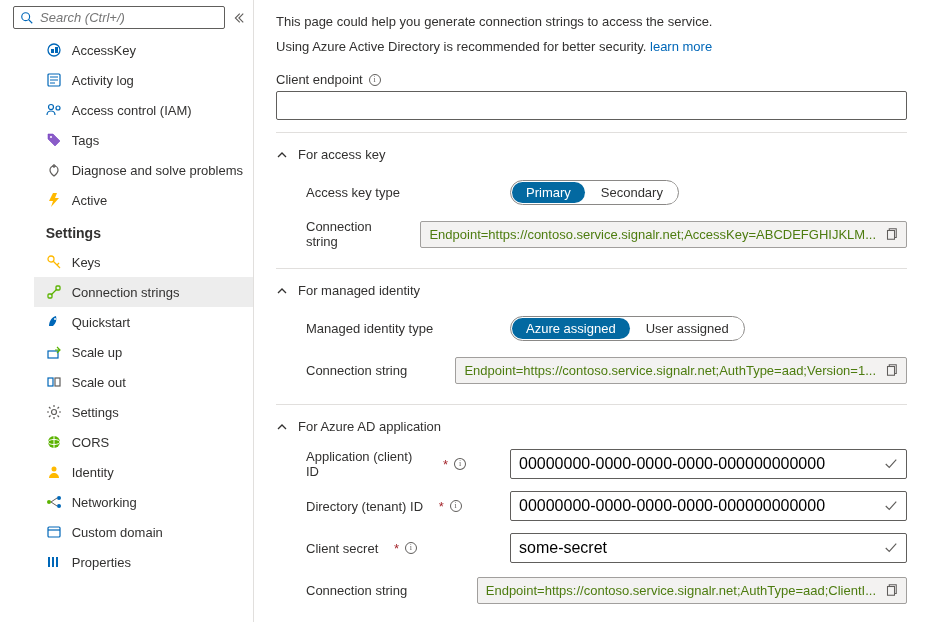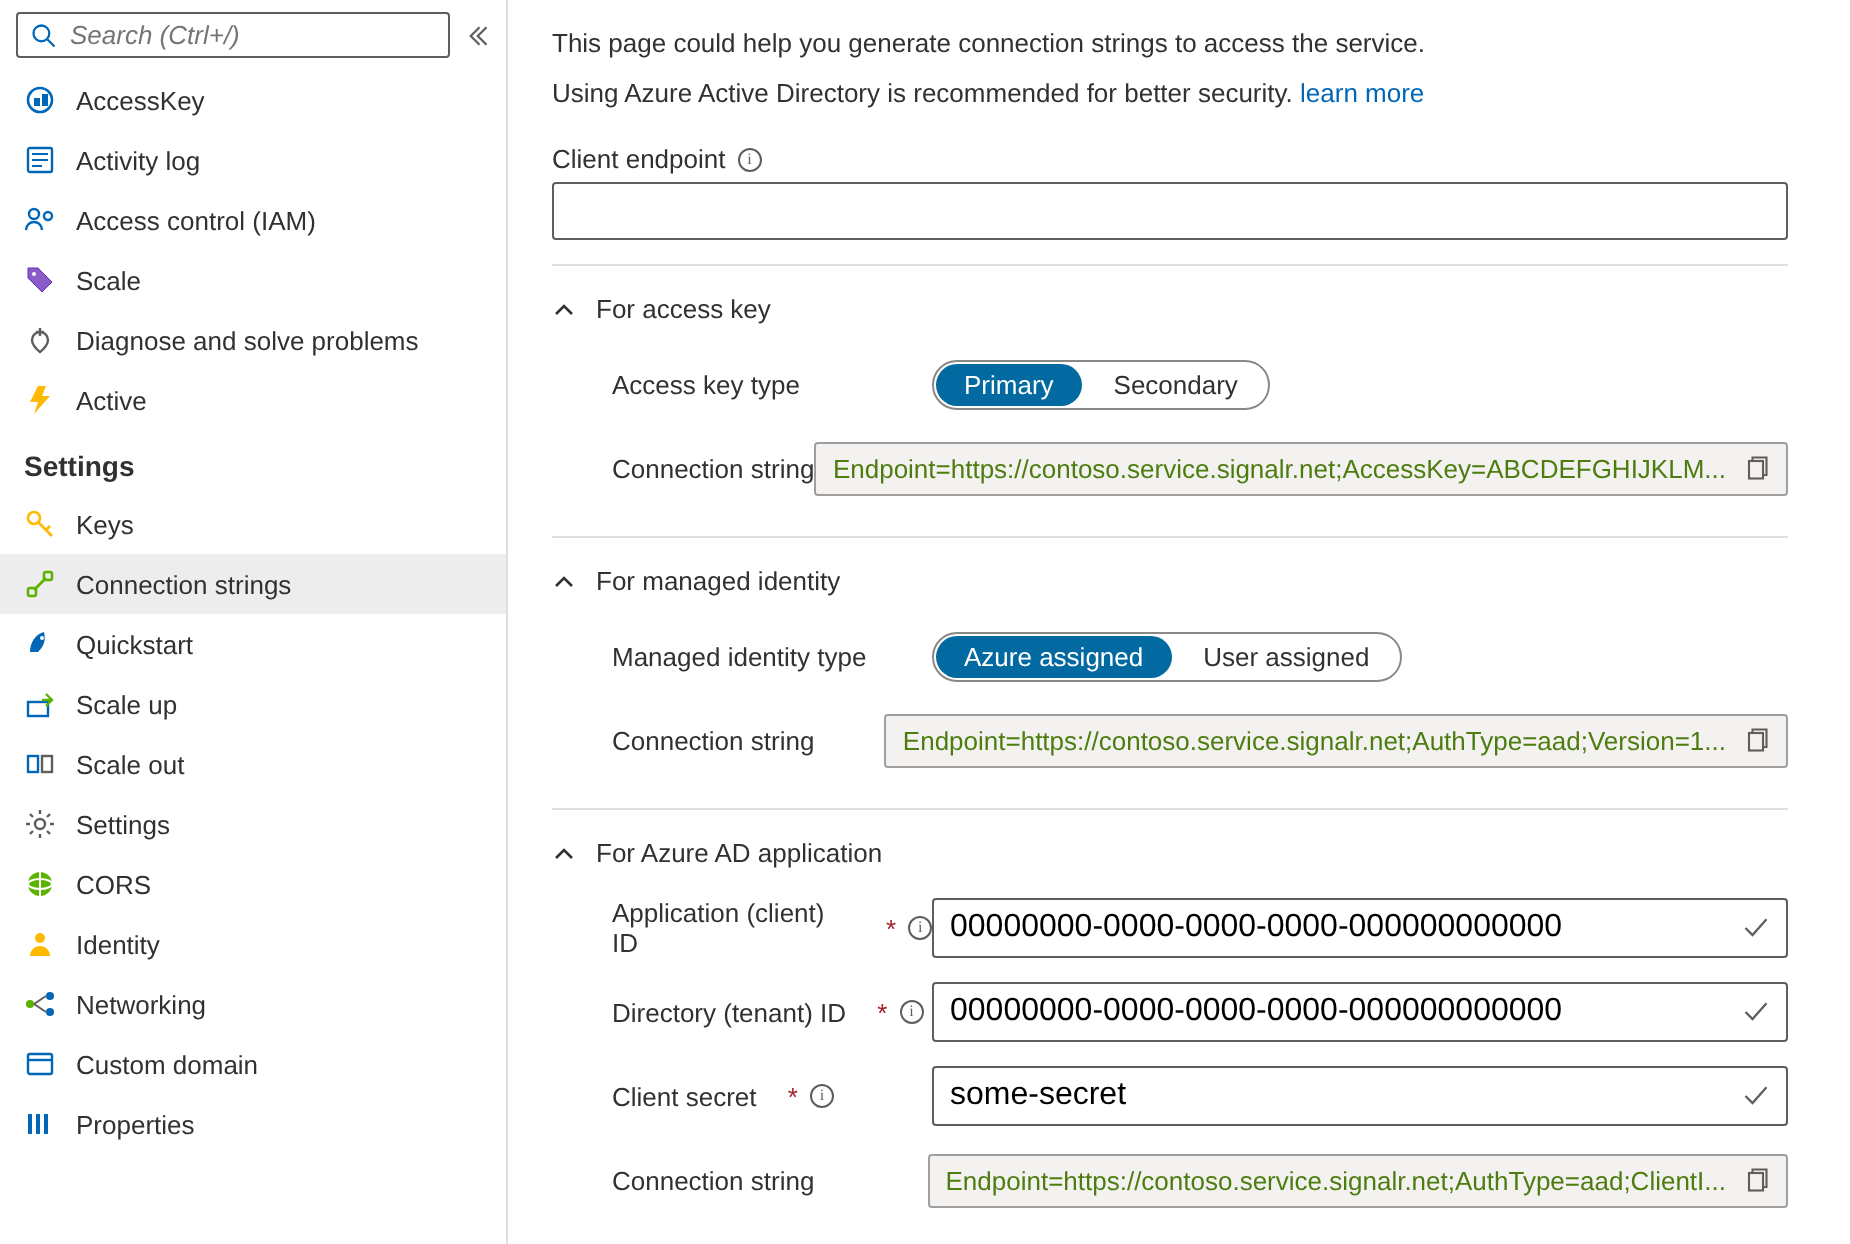--- a/index.html
+++ b/index.html
@@ -1,42 +1,42 @@
 <!DOCTYPE html>
 <html><head>
   <meta charset="utf-8">
   <style>
     * { box-sizing: border-box; margin: 0; padding: 0; }
     body { font-family: "Segoe UI", Arial, sans-serif; font-size: 13px; color: #323130; background: #fff; }
     .layout { display: flex; height: 622px; width: 925px; overflow: hidden; }
-    .sidebar { width: 254px; border-right: 1px solid #e1dfdd; display: flex; flex-direction: column; position: relative; }
+    .sidebar { width: 254px; border-right: 1px solid #e1dfdd; display: flex; flex-direction: column; position: relative; align-items: flex-end; }
     .search-row { display: flex; align-items: center; padding: 6px 8px 6px 8px; gap: 6px; }
     .search-box { flex: 1; display: flex; align-items: center; border: 1px solid #605e5c; border-radius: 2px; padding: 3px 6px; gap: 6px; }
     .search-box input { border: none; outline: none; flex: 1; font-style: italic; color: #605e5c; font-size: 13px; }
     .collapse-icon { cursor: pointer; color: #605e5c; }
     .nav-scroll { flex: 1; overflow-y: auto; position: relative; }
     .nav-scroll::-webkit-scrollbar { width: 10px; }
     .nav-scroll::-webkit-scrollbar-thumb { background: #c8c6c4; }
     .nav-item { display: flex; align-items: center; gap: 10px; padding: 7px 10px 7px 12px; cursor: pointer; }
     .nav-item.selected { background: #ededed; }
     .nav-item .icon { width: 16px; height: 16px; display: inline-flex; align-items: center; justify-content: center; }
     .nav-section-header { padding: 10px 12px 6px 12px; font-weight: 600; color: #323130; font-size: 14px; }
-    .main { flex: 1; padding: 14px 31px 14px 22px; overflow-y: auto; }
+    .main { flex: 1; padding: 14px 18px 14px 22px; overflow-y: auto; }
     .desc { font-size: 13px; color: #323130; margin-bottom: 10px; }
     .desc2 { font-size: 13px; margin-bottom: 18px; }
     .desc2 a { color: #0067b8; text-decoration: none; cursor: pointer; }
     .field-label { font-size: 13px; color: #323130; display: inline-flex; align-items: center; gap: 6px; margin-bottom: 4px; }
     .info-icon { width: 12px; height: 12px; border: 1px solid #605e5c; border-radius: 50%; display: inline-flex; align-items: center; justify-content: center; font-size: 8px; color: #605e5c; font-family: Georgia, serif; line-height: 1; cursor: pointer; }
     .text-input { width: 100%; border: 1px solid #605e5c; padding: 6px 8px; font-size: 13px; background: #fff; outline: none; border-radius: 2px; }
     .section { border-top: 1px solid #e1dfdd; margin-top: 12px; padding-top: 10px; }
     .section-header { display: flex; align-items: center; gap: 10px; cursor: pointer; padding: 4px 0; }
     .chevron-up { width: 12px; height: 12px; display: inline-flex; align-items: center; justify-content: center; }
     .section-title { font-size: 13px; color: #323130; }
     .section-body { padding: 8px 0 4px 30px; }
-    .row { display: flex; align-items: center; min-height: 36px; }
+    .row { display: flex; align-items: center; min-height: 36px; gap: 44px; }
     .row-label { width: 160px; font-size: 13px; color: #323130; display: inline-flex; align-items: center; gap: 6px; }
     .row-value { flex: 1; }
     .pill-group { display: inline-flex; border: 1px solid #8a8886; border-radius: 14px; overflow: hidden; }
     .pill { padding: 3px 14px; font-size: 13px; cursor: pointer; background: #fff; color: #323130; }
     .pill.active { background: #0369a1; color: #fff; border-radius: 12px; margin: 1px; }
     .pill:not(.active) { margin: 1px; }
     .readonly-box { display: flex; align-items: center; background: #f3f2f1; border: 1px solid #a19f9d; padding: 5px 8px; border-radius: 2px; gap: 8px; }
     .readonly-box .val { flex: 1; overflow: hidden; white-space: nowrap; text-overflow: ellipsis; color: #4d7c0f; font-size: 13px; }
     .copy-icon { cursor: pointer; color: #605e5c; flex-shrink: 0; }
     .validated-input { display: flex; align-items: center; border: 1px solid #605e5c; padding: 5px 8px; border-radius: 2px; gap: 8px; }
@@ -102,21 +102,21 @@
           </span>
         <span>Access control (IAM)</span>
       </div>
       <div class="nav-item">
         <span class="icon">
             <svg width="16" height="16" viewBox="0 0 16 16">
               <path d="M2 2h5l7 7-5 5-7-7z" fill="#8a5cc8" stroke="#6b2fbf" stroke-width="0.5"></path>
               <circle cx="5" cy="5" r="1" fill="#fff"></circle>
             </svg>
           </span>
-        <span>Scale</span>
+        <span>Tags</span>
       </div>
       <div class="nav-item">
         <span class="icon">
             <svg width="16" height="16" viewBox="0 0 16 16">
               <path d="M4 8a4 4 0 0 1 8 0c0 3-4 6-4 6s-4-3-4-6z" fill="none" stroke="#605e5c" stroke-width="1.2"></path>
               <line x1="8" y1="2" x2="8" y2="6" stroke="#605e5c" stroke-width="1.2"></line>
               <line x1="6" y1="4" x2="10" y2="4" stroke="#605e5c" stroke-width="1.2"></line>
             </svg>
           </span>
         <span>Diagnose and solve problems</span>

